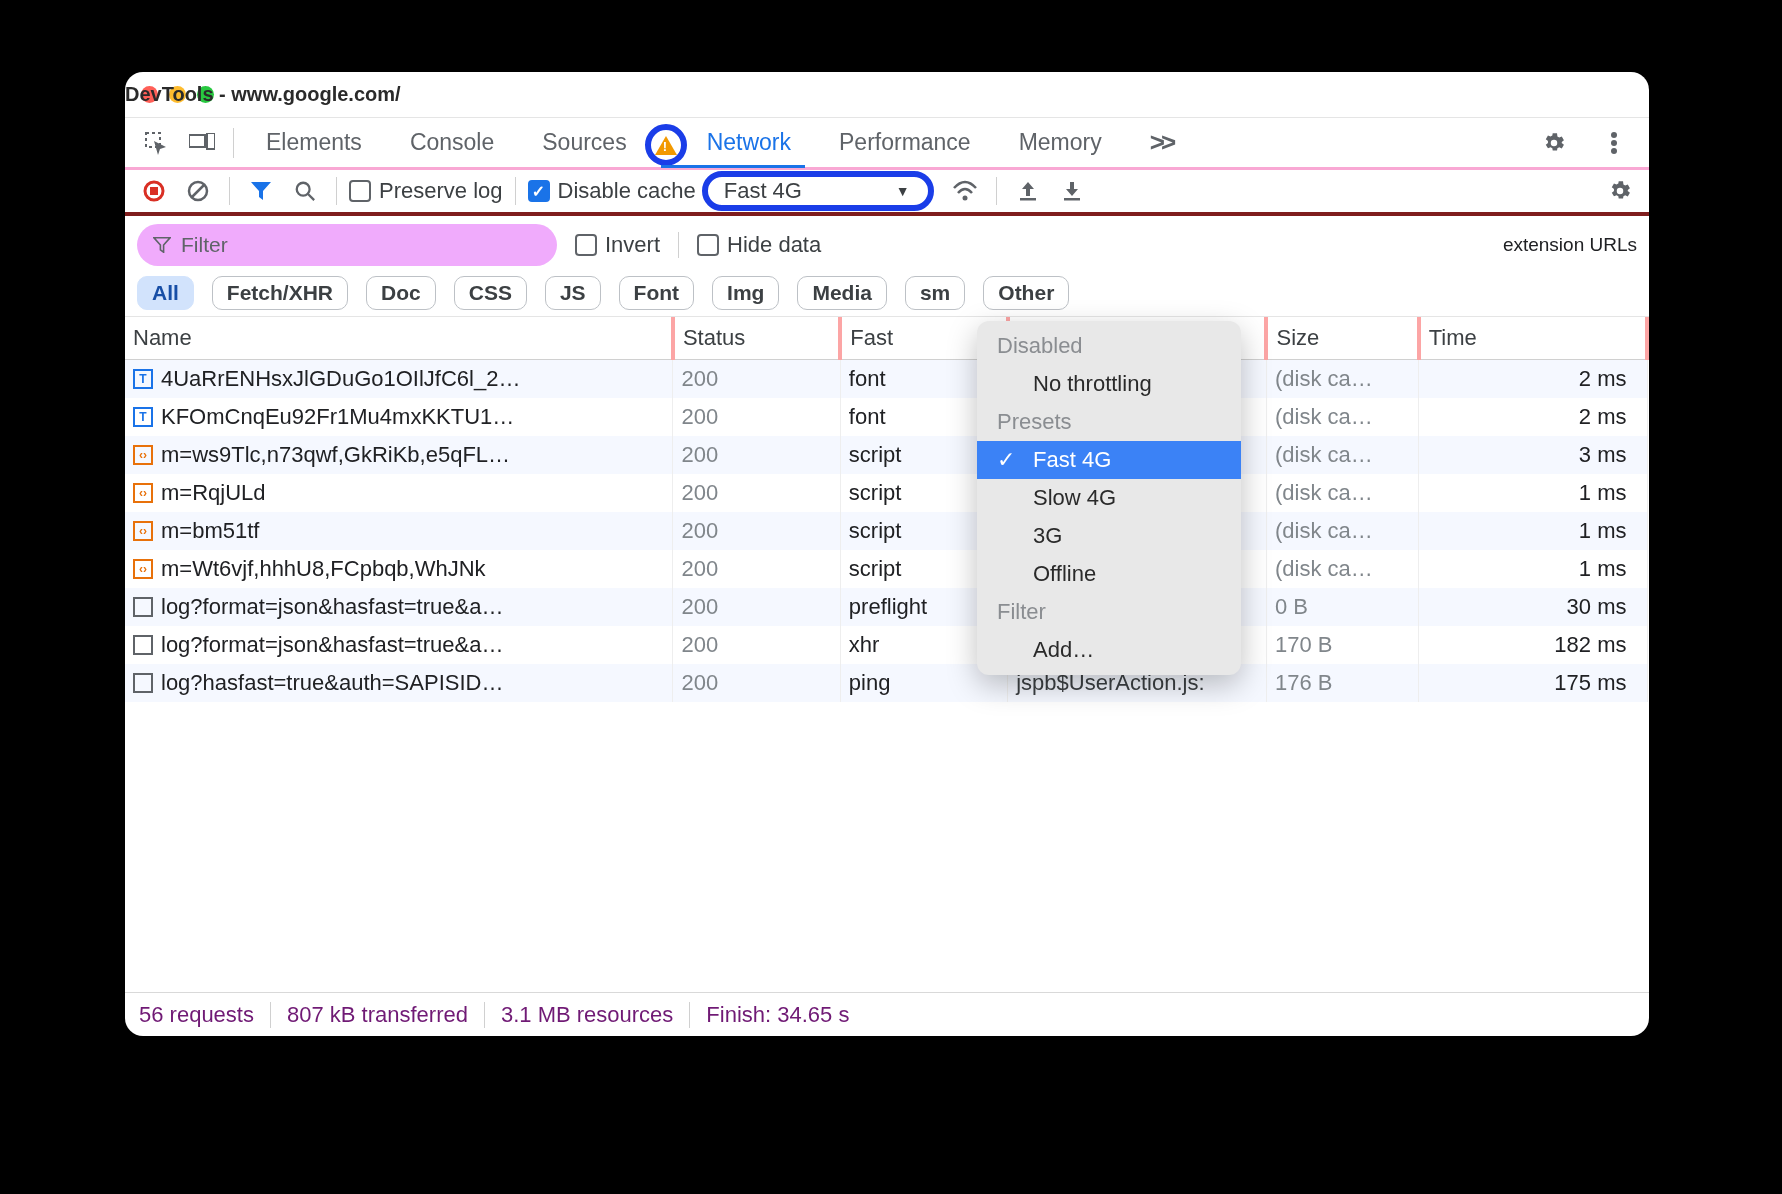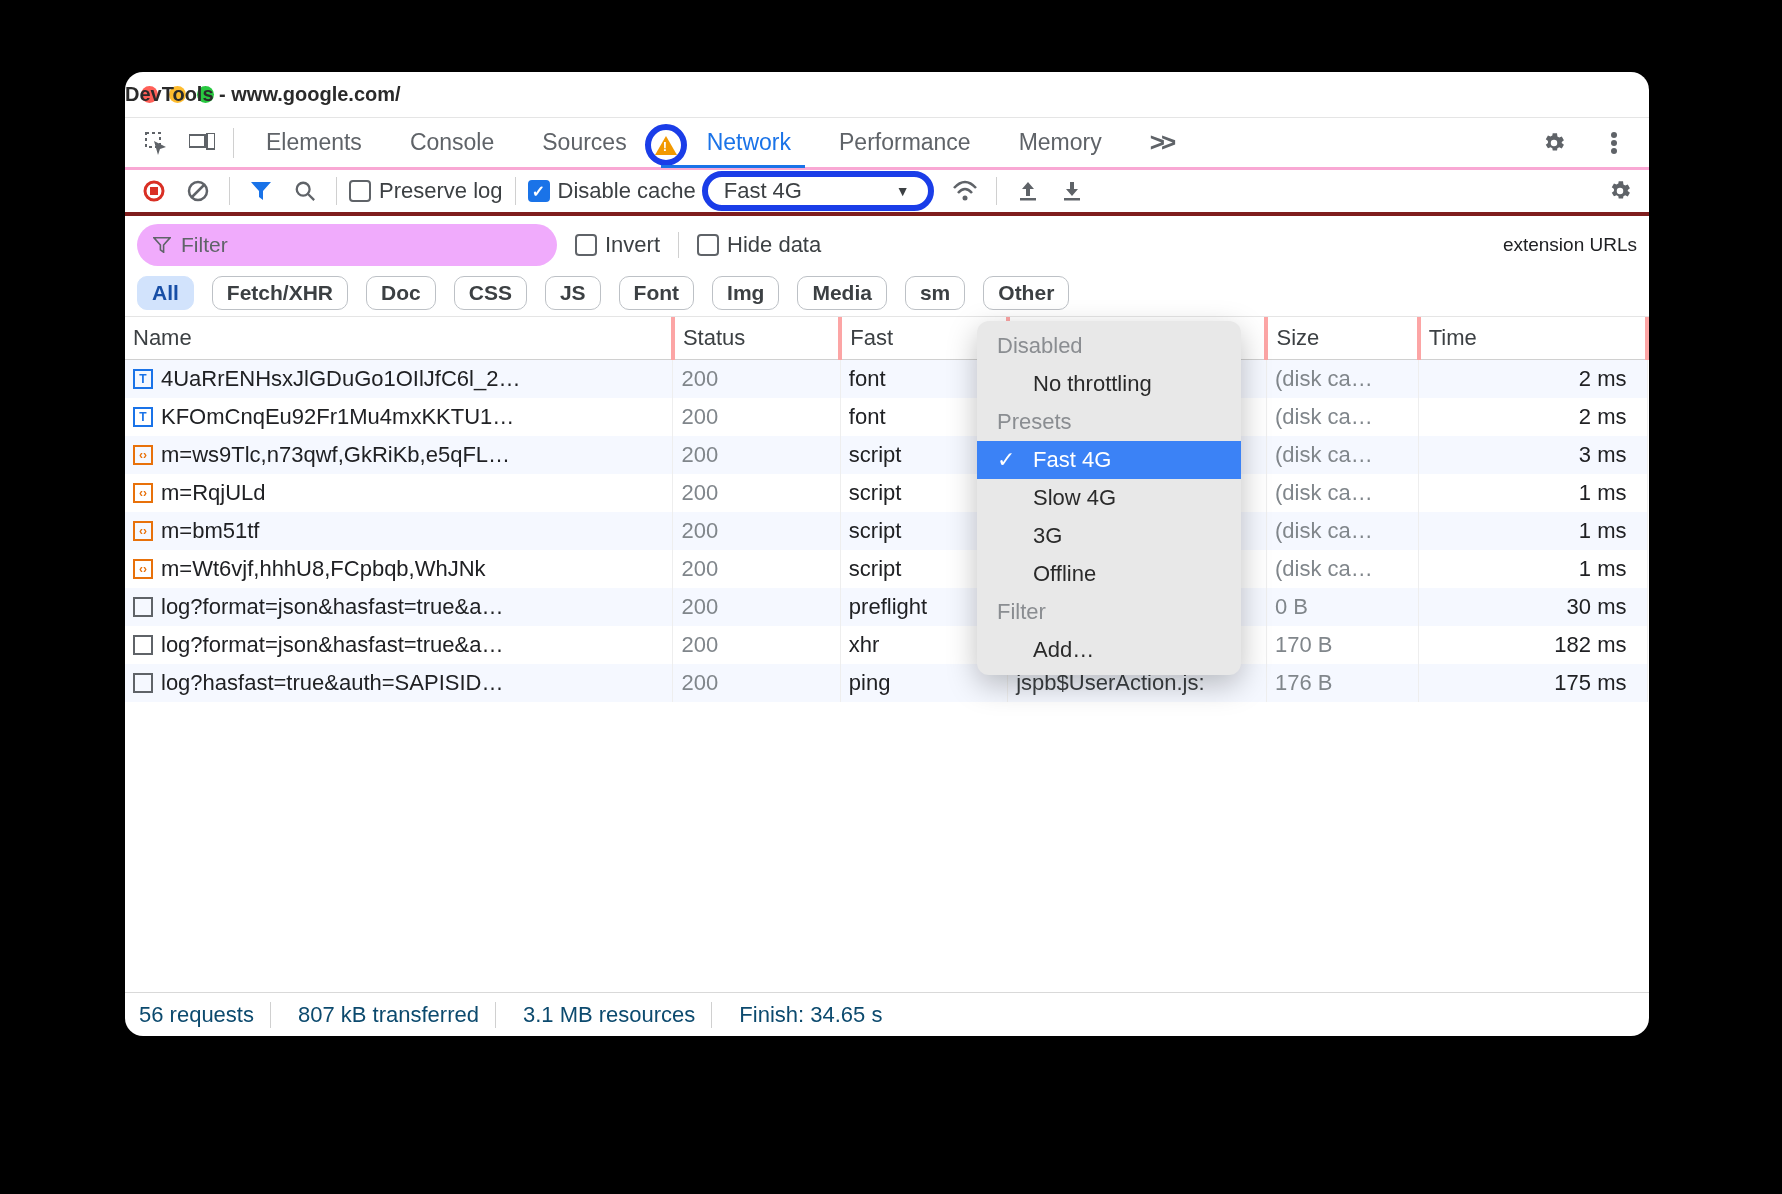--- a/index.html
+++ b/index.html
@@ -159,22 +159,22 @@
   }
   .iconbox.orange { border-color:#e8710a; color:#e8710a; }
   .iconbox.grey { border-color:#5f6368; color:transparent; }
   .muted { color:#80868b; }
   .lnk { color:#3c4043; }
   td.size { text-align: left; color:#80868b; }
   td.time { text-align: right; padding-right: 20px; }
   
   .statusbar {
     height: 44px; border-top: 1px solid #d9d9d9;
-    display:flex; align-items:center; gap:11px; padding: 0 14px;
-    font-size: 22px; color:#0c4a6e;
+    display:flex; align-items:center; gap:0; padding: 0 14px;
+    font-size: 22px; color:#701a75;
   }
   .statusbar .seg { padding: 0 16px; border-right: 1px solid #d0d0d0; }
   .statusbar .seg:first-child { padding-left: 0; }
   .statusbar .seg:last-child { border-right:none; }
   
   .menu {
     position: absolute;
     left: 852px; top: 249px;
     width: 264px;
     background:#e8e8e8;

